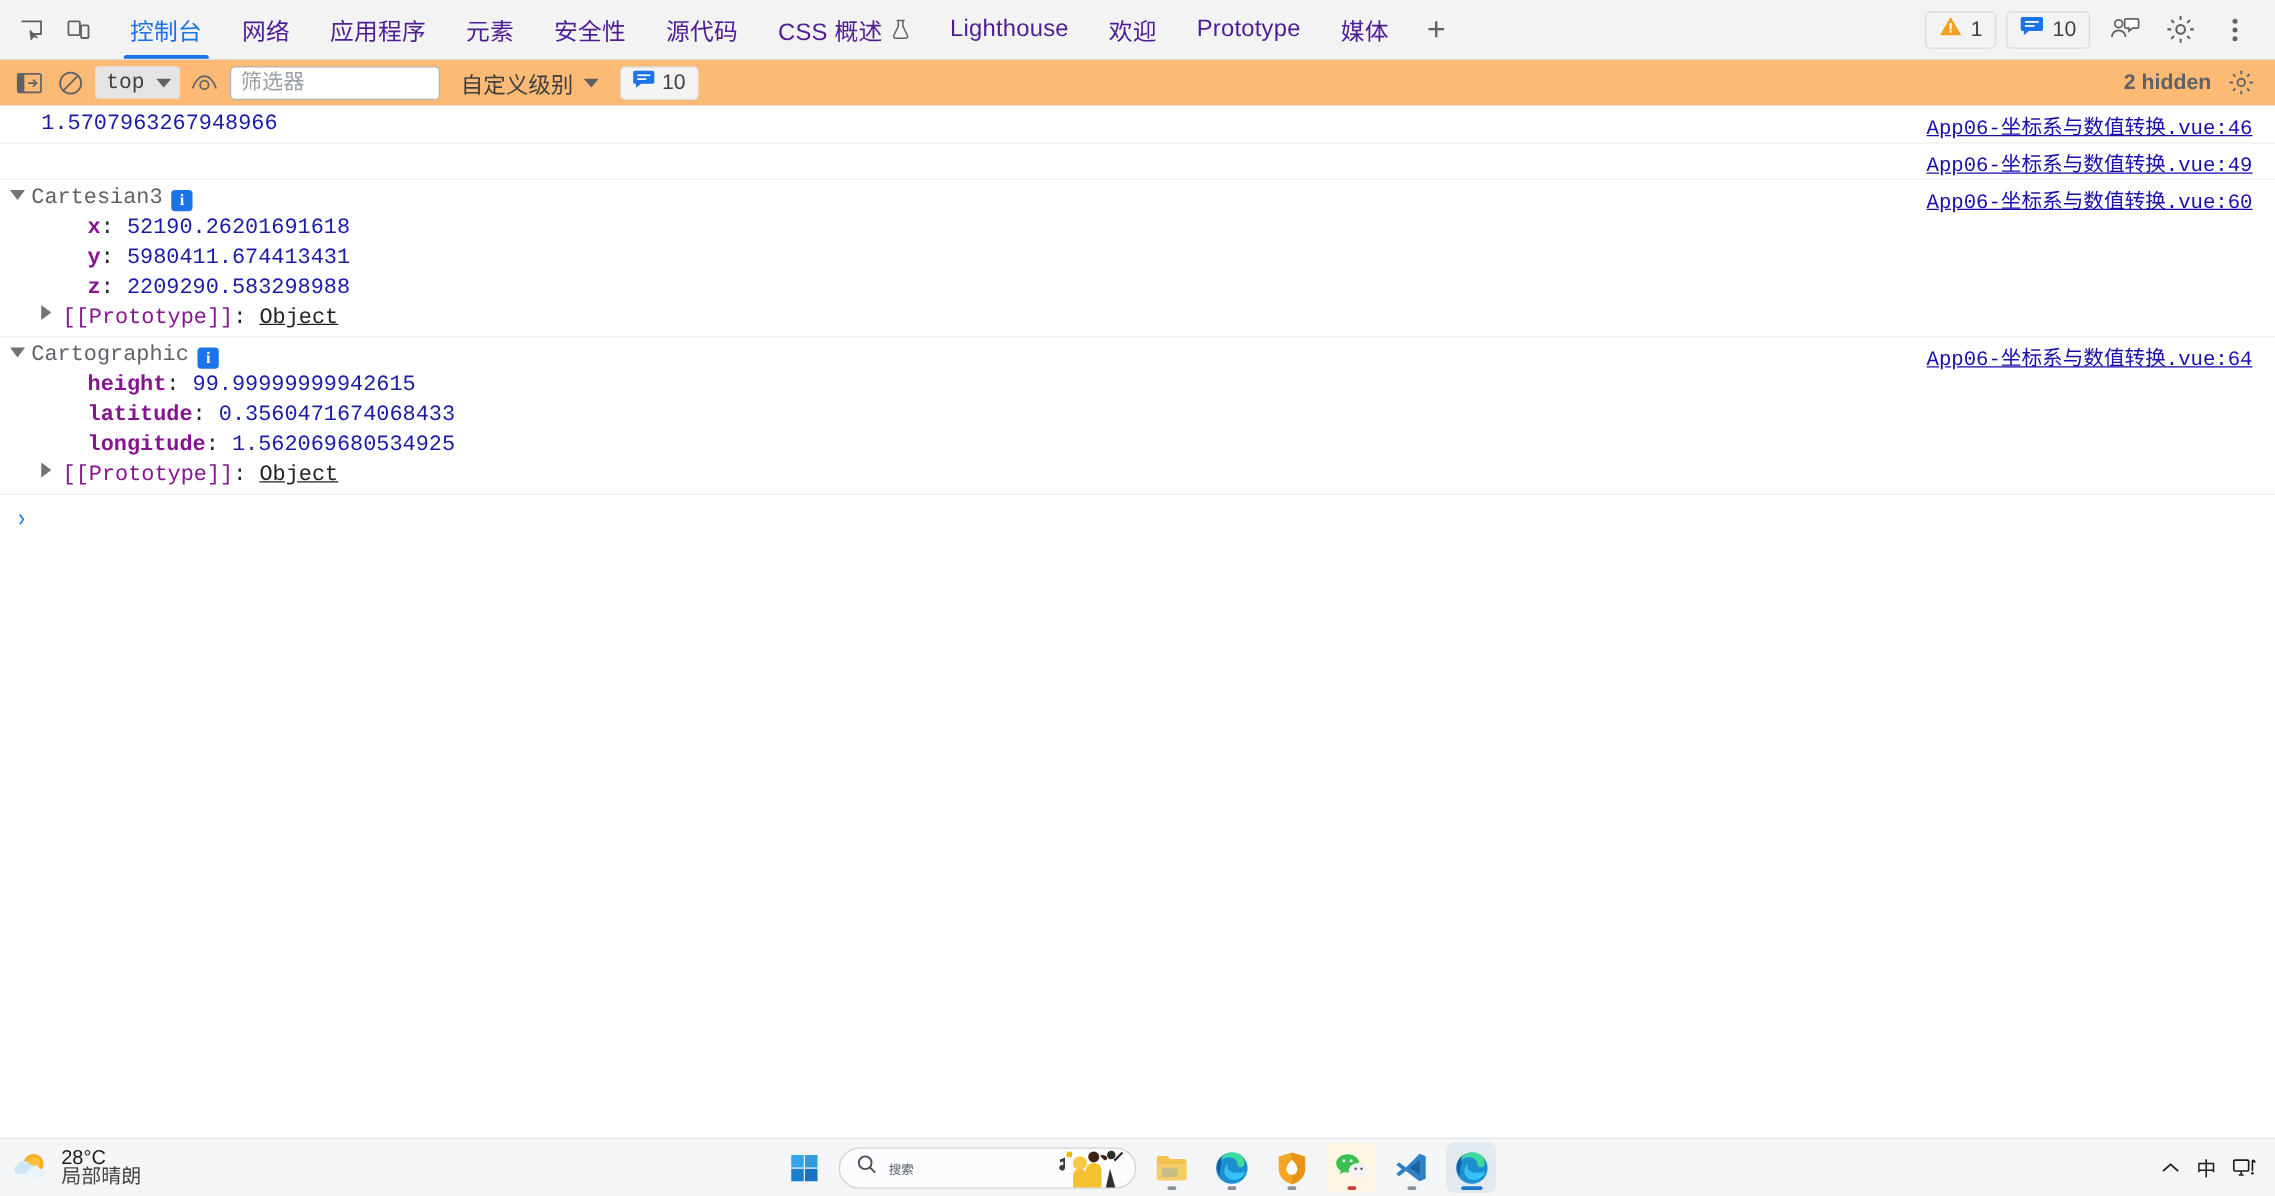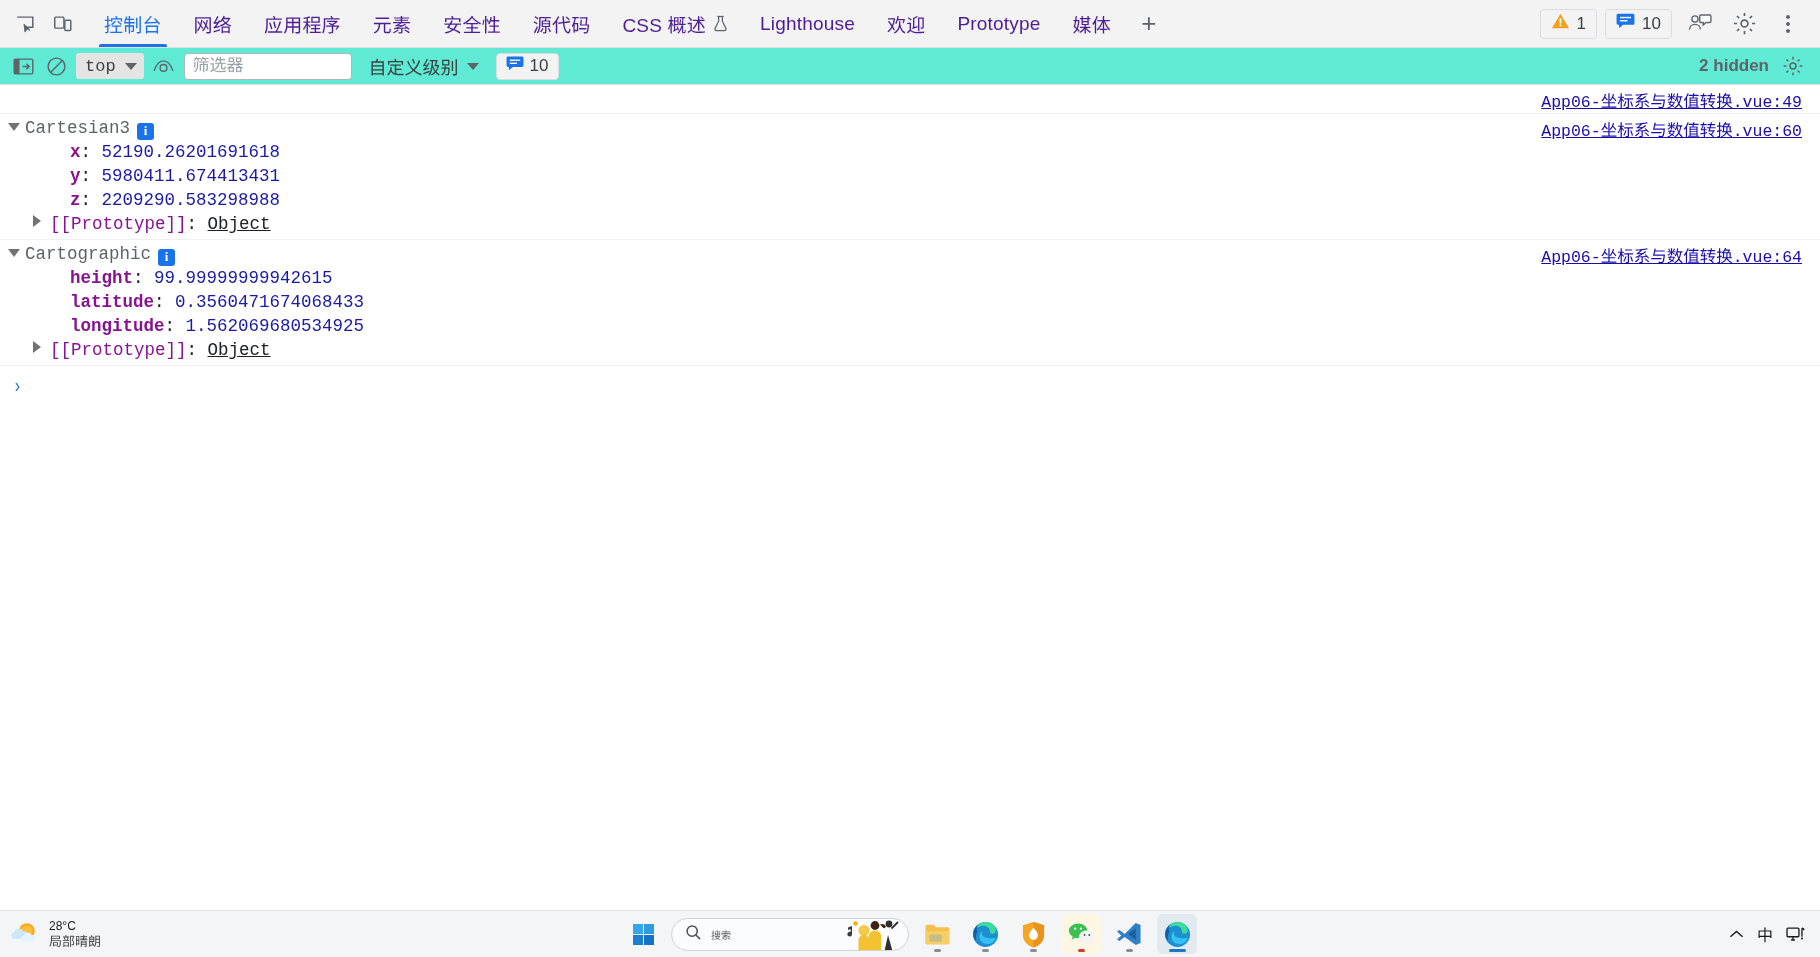--- a/index.html
+++ b/index.html
@@ -114,21 +114,21 @@
     cursor: pointer;
     border-radius: 4px;
   }
   .kebab { display: flex; flex-direction: column; gap: 3px; }
   .kebab i { width: 4px; height: 4px; border-radius: 50%; background: #5f6368; display:block; }
 
   
   .console-toolbar {
     height: 37px;
     min-height: 37px;
-    background: #5eead4;
+    background: #fdba74;
     border-bottom: 1px solid #e0e0e0;
     display: flex;
     align-items: center;
     padding: 0 8px 0 10px;
     gap: 7px;
   }
   .ct-btn {
     width: 26px; height: 26px;
     display: flex; align-items: center; justify-content: center;
     color: #5f6368;
@@ -319,22 +319,22 @@
     align-items: center;
   }
   .tb-weather {
     display: flex;
     align-items: center;
     gap: 9px;
     padding-left: 10px;
     cursor: pointer;
   }
   .weather-text { display: flex; flex-direction: column; line-height: 15px; }
-  .weather-temp { font-size: 12px; color: #1b1b1b; }
-  .weather-desc { font-size: 13px; color: #444; }
+  .weather-temp { font-size: 16px; color: #1b1b1b; }
+  .weather-desc { font-size: 16px; color: #444; }
 
   .tb-center {
     position: absolute;
     left: 50%;
     transform: translateX(-50%);
     display: flex;
     align-items: center;
     gap: 8px;
   }
   .start-btn {
@@ -557,20 +557,26 @@
         <svg width="22" height="22" viewBox="0 0 24 24" fill="none" stroke="currentColor" stroke-width="1.6">
           <circle cx="12" cy="12" r="3.3"></circle>
           <path d="M12 1.8v3M12 19.2v3M1.8 12h3M19.2 12h3M4.8 4.8l2.1 2.1M17.1 17.1l2.1 2.1M19.2 4.8l-2.1 2.1M6.9 17.1l-2.1 2.1"></path>
         </svg>
       </div>
     </div>
   </div>
 
   <div class="console-body">
 
+    <div class="log-row">
+      <div class="log-line">
+        <span class="num">1.5707963267948966</span>
+      </div>
+      <span class="src-link">App06-坐标系与数值转换.vue:46</span>
+    </div>
 
     <div class="log-row">
       <span class="src-link">App06-坐标系与数值转换.vue:49</span>
     </div>
 
     <div class="log-row">
       <div class="log-line" style="padding-left:33px;">
         <span class="tri-wrap" style="margin-left:-25px;">
           <span class="arrow-tri tri-open" style="position:static;"></span>
         </span>

